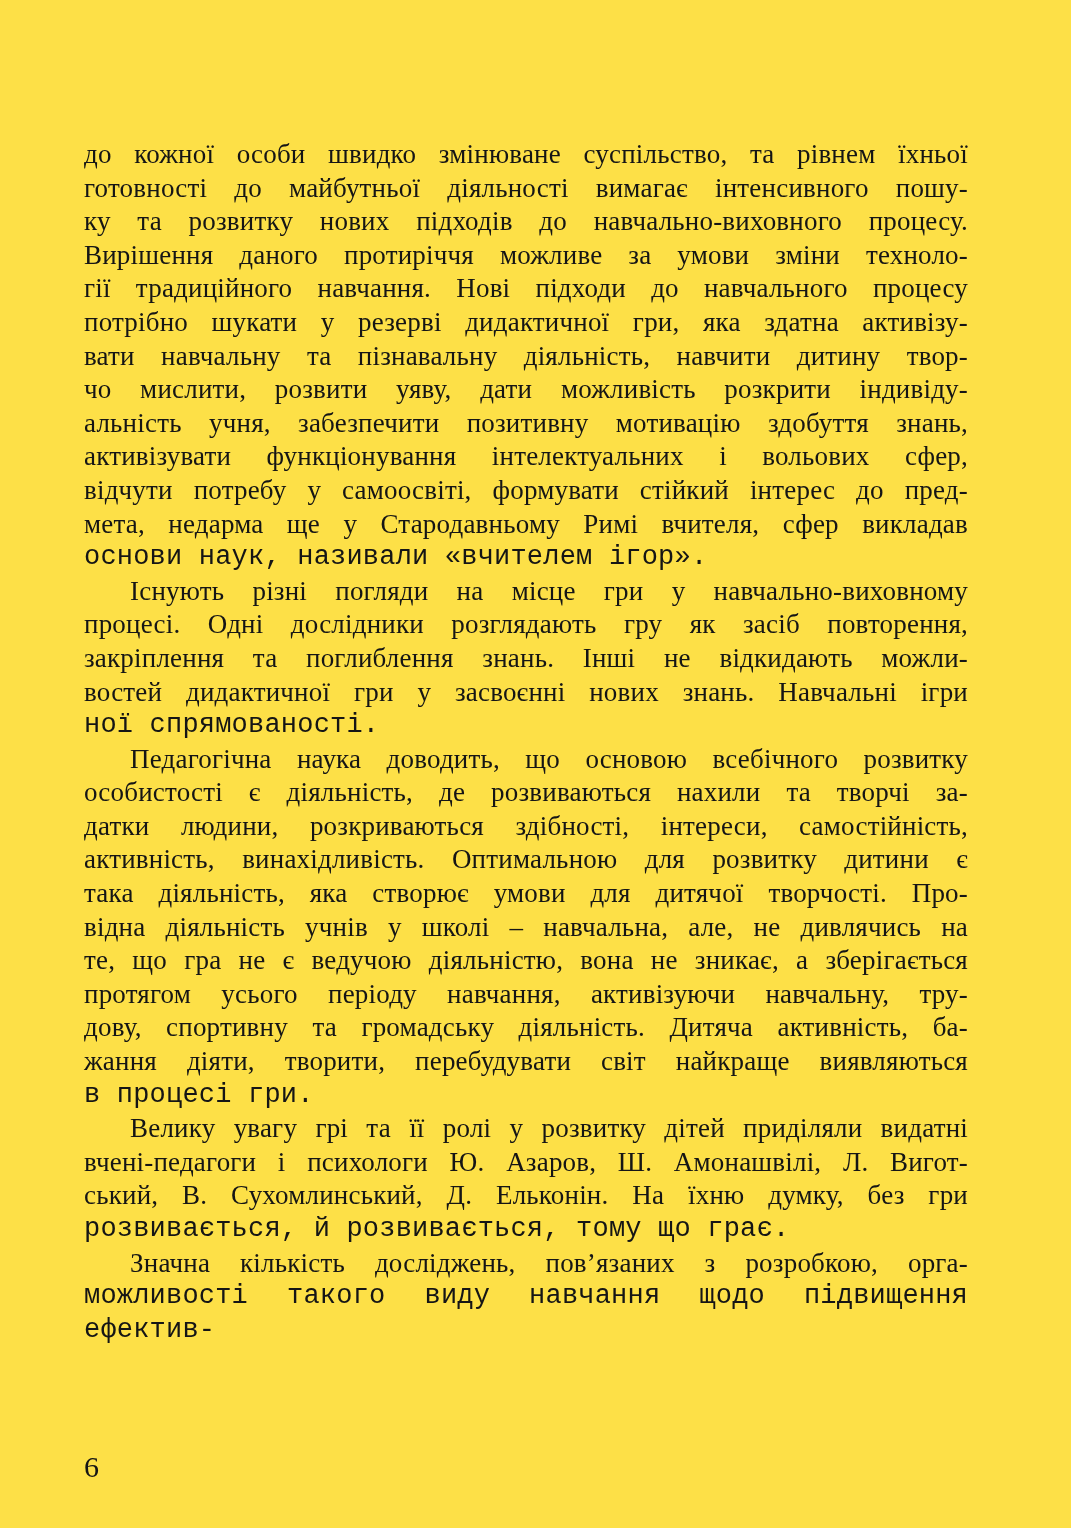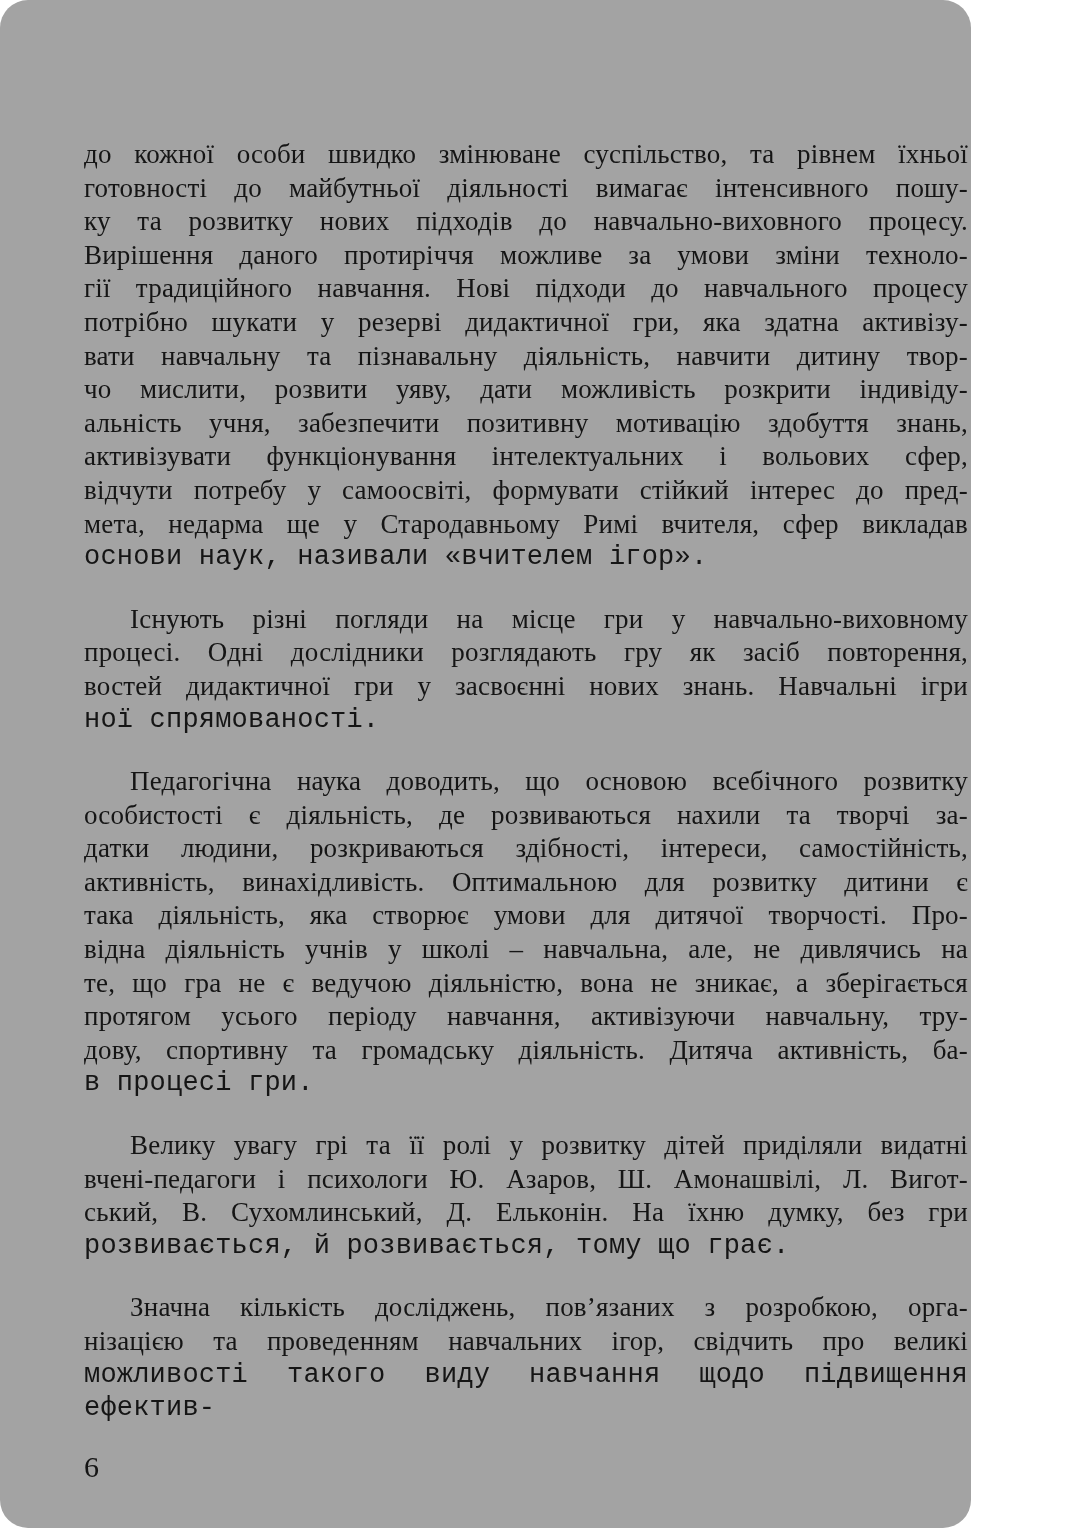--- a/index.html
+++ b/index.html
@@ -9,24 +9,23 @@
   }
   body {
     width: 1071px;
     height: 1528px;
     font-family: "Liberation Serif", "DejaVu Serif", serif;
     color: #151515;
     overflow: hidden;
   }
   .page {
     position: relative;
-    width: 971px;
+    width: 1071px;
     height: 1528px;
-    background: #a3a3a3;
-    border-radius: 28px;
+    background: #fde047;
   }
   .text-block {
     position: absolute;
     left: 84px;
     top: 138px;
     width: 884px;
     font-size: 27px;
     line-height: 33.6px;
     letter-spacing: 0.2px;
   }
@@ -39,21 +38,20 @@
     -moz-text-align-last: justify;
     white-space: normal;
   }
   .line.last {
     text-align-last: left;
     font-family: Liberation Mono, monospace;
     -moz-text-align-last: left;
   }
   .line.indent {
     text-indent: 46px;
-    margin-top: 28px;
   }
   .page-number {
     position: absolute;
     left: 84px;
     top: 1450px;
     font-size: 30px;
   }
 </style>
 </head>
 <body>
@@ -71,41 +69,42 @@
         <div class="line">чо мислити, розвити уяву, дати можливість розкрити індивіду-</div>
         <div class="line">альність учня, забезпечити позитивну мотивацію здобуття знань,</div>
         <div class="line">активізувати функціонування інтелектуальних і вольових сфер,</div>
         <div class="line">відчути потребу у самоосвіті, формувати стійкий інтерес до пред-</div>
         <div class="line">мета, недарма ще у Стародавньому Римі вчителя, сфер викладав</div>
         <div class="line last">основи наук, називали «вчителем ігор».</div>
       </div>
       <div class="paragraph">
         <div class="line indent">Існують різні погляди на місце гри у навчально-виховному</div>
         <div class="line">процесі. Одні дослідники розглядають гру як засіб повторення,</div>
+        <div class="line">закріплення та поглиблення знань. Інші не відкидають можли-</div>
         <div class="line">востей дидактичної гри у засвоєнні нових знань. Навчальні ігри</div>
         <div class="line last">ної спрямованості.</div>
       </div>
       <div class="paragraph">
         <div class="line indent">Педагогічна наука доводить, що основою всебічного розвитку</div>
         <div class="line">особистості є діяльність, де розвиваються нахили та творчі за-</div>
         <div class="line">датки людини, розкриваються здібності, інтереси, самостійність,</div>
         <div class="line">активність, винахідливість. Оптимальною для розвитку дитини є</div>
         <div class="line">така діяльність, яка створює умови для дитячої творчості. Про-</div>
         <div class="line">відна діяльність учнів у школі – навчальна, але, не дивлячись на</div>
         <div class="line">те, що гра не є ведучою діяльністю, вона не зникає, а зберігається</div>
         <div class="line">протягом усього періоду навчання, активізуючи навчальну, тру-</div>
         <div class="line">дову, спортивну та громадську діяльність. Дитяча активність, ба-</div>
+        <div class="line">жання діяти, творити, перебудувати світ найкраще виявляються</div>
         <div class="line last">в процесі гри.</div>
       </div>
       <div class="paragraph">
         <div class="line indent">Велику увагу грі та її ролі у розвитку дітей приділяли видатні</div>
         <div class="line">вчені-педагоги і психологи Ю. Азаров, Ш. Амонашвілі, Л. Вигот-</div>
         <div class="line">ський, В. Сухомлинський, Д. Ельконін. На їхню думку, без гри</div>
         <div class="line last">розвивається, й розвивається, тому що грає.</div>
       </div>
       <div class="paragraph">
         <div class="line indent">Значна кількість досліджень, пов’язаних з розробкою, орга-</div>
-        <div class="line">нізацією та проведенням навчальних ігор, свідчить про великі</div>
         <div class="line last">можливості такого виду навчання щодо підвищення ефектив-</div>
       </div>
     </div>
   <div class="page-number">6</div>
 </div>
 
 </body></html>

